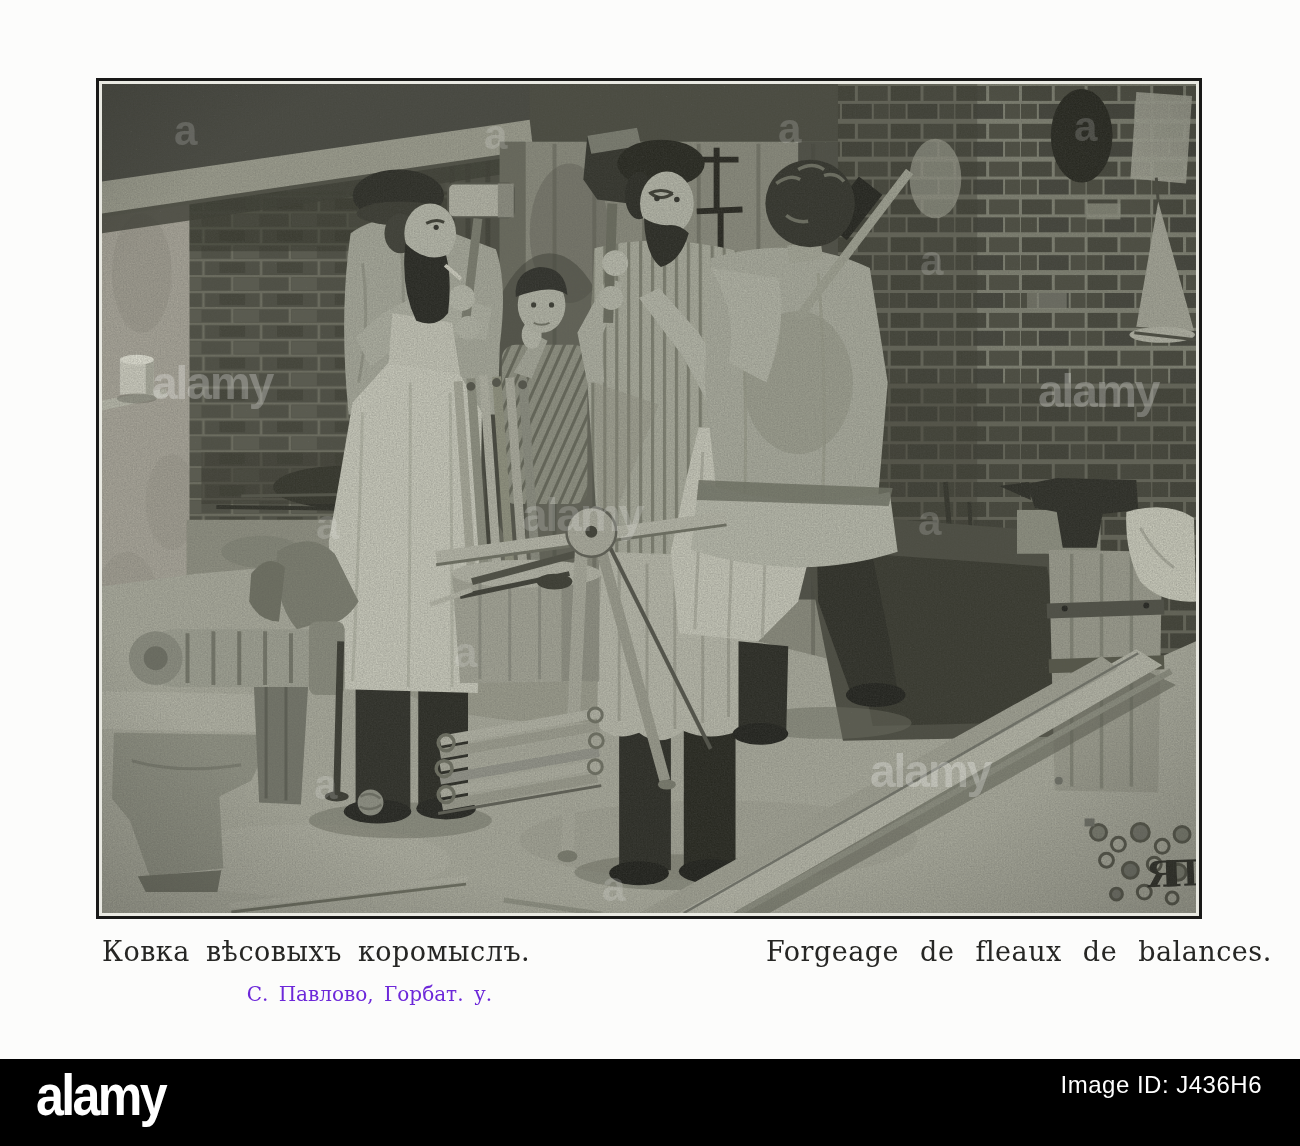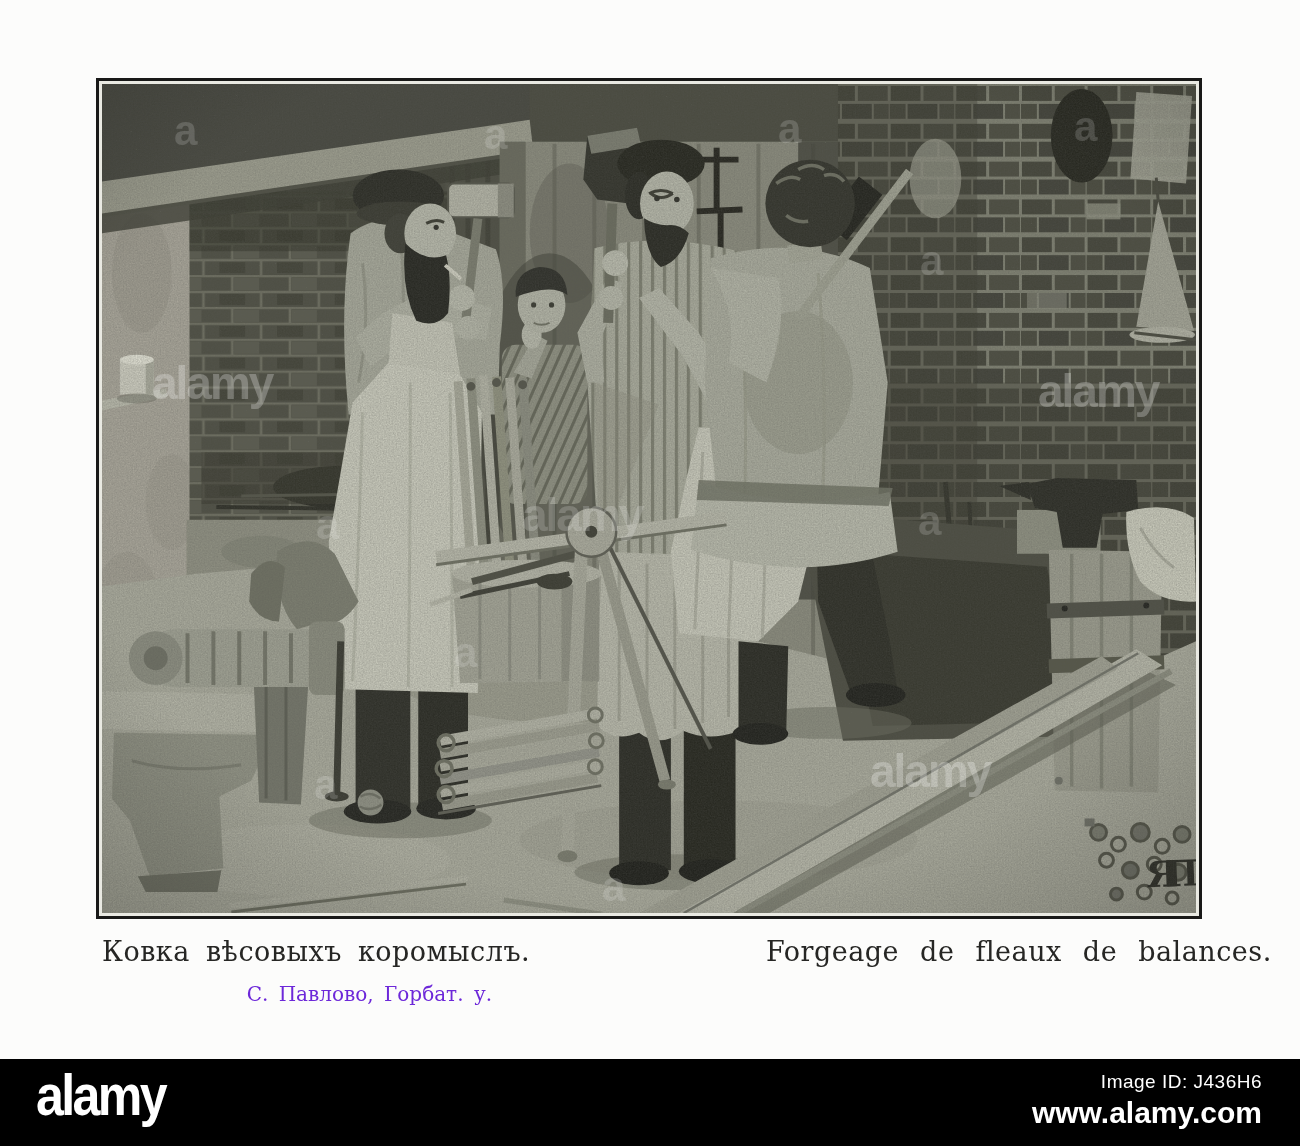--- a/index.html
+++ b/index.html
@@ -35,21 +35,21 @@
   .caption-fr .cap-sub{word-spacing:5px;}
   
   .alamy-bar{
     position:absolute;left:0;top:1059px;width:1300px;height:87px;background:#000000;
   }
   .alamy-logo{
     position:absolute;left:36px;top:5px;color:#fff;font-size:57px;font-weight:700;
     letter-spacing:-3px;transform:scaleX(.88);transform-origin:left top;line-height:1.1;
   }
   .footer-right{position:absolute;right:38px;top:12px;text-align:right;color:#fff;}
-  .image-id{font-size:19px;font-weight:400;letter-spacing:.5px;}
+  .image-id{font-size:24px;font-weight:400;letter-spacing:.5px;}
   .site-url{font-size:30px;font-weight:700;margin-top:3px;}
 </style>
 </head>
 <body>
 
 <div class="page">
 
   <figure class="photo-frame">
     <div class="scene">
       <svg viewBox="0 0 1100 833" preserveAspectRatio="none">
@@ -414,17 +414,16 @@
     <div class="cap-sub">С. Павлово, Горбат. у.</div>
   </div>
   <div class="caption caption-fr">
     <div class="cap-title">Forgeage de fleaux de balances.</div>
   </div>
 
   <footer class="alamy-bar">
     <div class="alamy-logo">alamy</div>
     <div class="footer-right">
       <div class="image-id">Image ID: J436H6</div>
-      <div class="site-url">www.alamy.com</div>
     </div>
   </footer>
 
 </div>
 
 </body></html>

